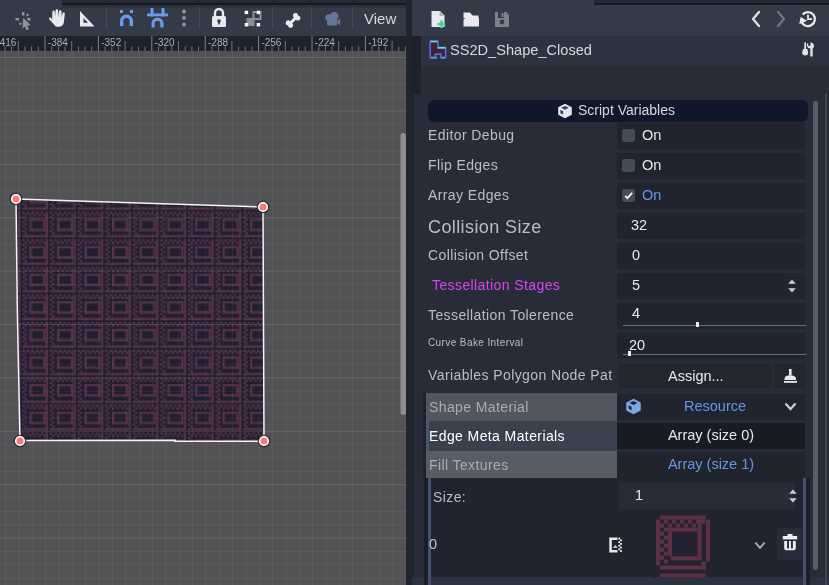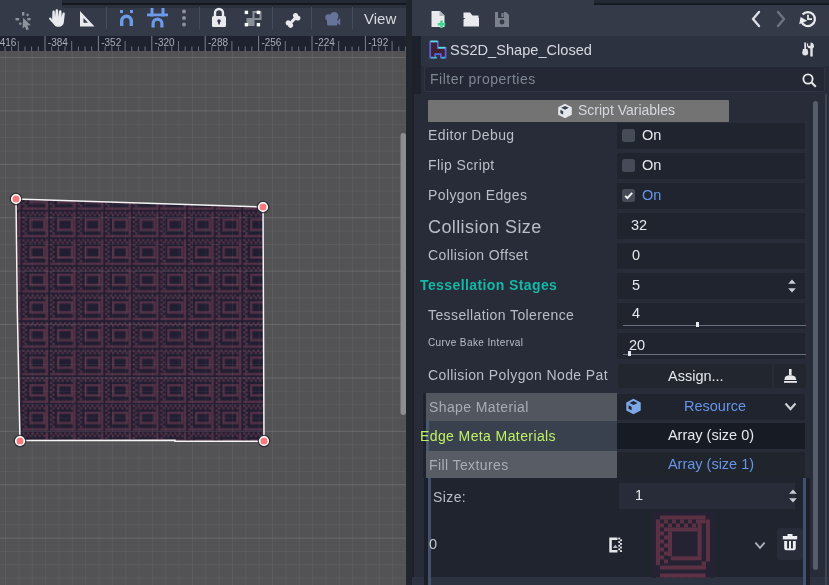--- a/index.html
+++ b/index.html
@@ -356,29 +356,22 @@
       <line x1="29.5" y1="21.7" x2="33" y2="21.7" stroke="#3fb4c4" stroke-width="1.6"></line>
       <text x="38" y="19" font-size="14.6" fill="#d6d9de">SS2D_Shape_Closed</text>
 
       <g fill="#e1e3e8">
         <rect x="392.3" y="6.5" width="1.8" height="7"></rect>
         <path d="M391 13 h4.4 l0.8 3.5 a3 3 0 0 1 -6 0 Z"></path>
         <path d="M398.5 6.5 a3.4 3.4 0 0 1 2.2 6.1 l0 7.9 h-2.4 l0-7.9 a3.4 3.4 0 0 1 -2.2 -6 l0 3.2 h2.4 Z"></path>
       </g>
     </svg>
 
-    <div class="abs" style="left:12px;top:66px;width:401px;height:26px;background:#232834;border:1px solid #2f3544;border-radius:2px;">
-      <span style="position:absolute;left:5px;top:4px;font-size:14px;letter-spacing:0.5px;color:#7f8694;">Filter properties</span>
-      <svg style="position:absolute;left:376px;top:5px" width="17" height="17" viewBox="0 0 17 17">
-        <circle cx="7" cy="7" r="4.6" fill="none" stroke="#e4e6ea" stroke-width="1.9"></circle>
-        <line x1="10.6" y1="10.6" x2="14.8" y2="14.8" stroke="#e4e6ea" stroke-width="2.1"></line>
-      </svg>
-    </div>
-
-    <div class="abs" style="left:16px;top:100px;width:301px;height:22px;background:#737373;border-radius:1px;">
+
+    <div class="abs" style="left:16px;top:100px;width:380px;height:22px;background:#0f172a;border-radius:6px;">
       <svg class="abs" style="left:129px;top:3px" width="16" height="16" viewBox="0 0 16 16">
         <path d="M8 0.8 L14.8 4.2 V11.8 L8 15.2 L1.2 11.8 V4.2 Z" fill="#e4e7ec"></path>
         <path d="M8 2.9 L11.8 4.8 L8 6.7 L4.2 4.8 Z" fill="#3a4150"></path>
         <path d="M3.4 6.8 L6.2 8.2 V11.6 L3.4 10.2 Z" fill="#3a4150"></path>
       </svg>
       <span style="position:absolute;left:150px;top:2px;font-size:14px;color:#d3d7dd;">Script Variables</span>
     </div>
 
     <div id="rows">
 <div class="abs" style="left:205px;top:123px;width:188px;height:26px;background:#1f242e;"></div>
@@ -387,70 +380,70 @@
 <div class="abs" style="left:205px;top:153px;width:188px;height:26px;background:#1f242e;"></div>
 <div class="abs" style="left:210px;top:159px;width:13px;height:13px;background:#454b57;border-radius:2.5px;"></div>
 <div class="abs" style="left:230px;top:157px;font-size:14.5px;color:#e6e8ec;">On</div>
 <div class="abs" style="left:205px;top:183px;width:188px;height:26px;background:#1f242e;"></div>
 <div class="abs" style="left:210px;top:189px;width:13px;height:13px;background:#454b57;border-radius:2.5px;"></div>
         <svg class="abs" style="left:210px;top:189px" width="13" height="13" viewBox="0 0 13 13">
           <path d="M3.2 6.8 L5.4 9.2 L10.2 3.8" fill="none" stroke="#f2f3f5" stroke-width="1.9"></path>
         </svg>
 <div class="abs" style="left:230px;top:187px;font-size:14.5px;color:#6695e8;">On</div>
 <div class="abs" style="left:16px;top:127px;font-size:14px;letter-spacing:0.4px;color:#b9bec7;white-space:nowrap;">Editor Debug</div>
-<div class="abs" style="left:16px;top:157px;font-size:14px;letter-spacing:0.4px;color:#b9bec7;white-space:nowrap;">Flip Script</div>
-<div class="abs" style="left:16px;top:187px;font-size:14px;letter-spacing:0.4px;color:#b9bec7;white-space:nowrap;">Polygon Edges</div>
+<div class="abs" style="left:16px;top:157px;font-size:14px;letter-spacing:0.4px;color:#b9bec7;white-space:nowrap;">Flip Edges</div>
+<div class="abs" style="left:16px;top:187px;font-size:14px;letter-spacing:0.4px;color:#b9bec7;white-space:nowrap;">Array Edges</div>
 <div class="abs" style="left:205px;top:213px;width:188px;height:26px;background:#1f242e;"></div>
 <div class="abs" style="left:219px;top:217px;font-size:14.5px;color:#e6e8ec;">32</div>
 <div class="abs" style="left:16px;top:217px;font-size:18px;letter-spacing:0.4px;color:#b9bec7;white-space:nowrap;">Collision Size</div>
 <div class="abs" style="left:205px;top:243px;width:188px;height:26px;background:#1f242e;"></div>
 <div class="abs" style="left:220px;top:247px;font-size:14.5px;color:#e6e8ec;">0</div>
 <div class="abs" style="left:16px;top:247px;font-size:14px;letter-spacing:0.4px;color:#b9bec7;white-space:nowrap;">Collision Offset</div>
 <div class="abs" style="left:205px;top:273px;width:188px;height:26px;background:#1f242e;"></div>
 <div class="abs" style="left:220px;top:277px;font-size:14.5px;color:#e6e8ec;">5</div>
 <svg class="abs" style="left:374px;top:278px" width="12" height="16" viewBox="0 0 12 16">
           <path d="M6 1.5 L9.8 5.8 L2.2 5.8 Z" fill="#c9cdd4"></path>
           <path d="M6 14.5 L9.8 10.2 L2.2 10.2 Z" fill="#c9cdd4"></path>
         </svg>
-<div class="abs" style="left:8px;top:277px;font-size:14px;letter-spacing:0.4px;color:#14b8a6;white-space:nowrap;font-weight:bold;">Tessellation Stages</div>
+<div class="abs" style="left:20px;top:277px;font-size:14px;letter-spacing:0.4px;color:#d946ef;white-space:nowrap;">Tessellation Stages</div>
 <div class="abs" style="left:205px;top:303px;width:188px;height:26px;background:#1f242e;"></div>
 <div class="abs" style="left:220px;top:305px;font-size:14.5px;color:#e6e8ec;">4</div>
 <div class="abs" style="left:211px;top:325px;width:183px;height:1px;background:#667080;"></div>
 <div class="abs" style="left:284px;top:322px;width:3px;height:5px;background:#e8eaee;"></div>
 <div class="abs" style="left:16px;top:307px;font-size:14px;letter-spacing:0.4px;color:#b9bec7;white-space:nowrap;">Tessellation Tolerence</div>
 <div class="abs" style="left:205px;top:333px;width:188px;height:26px;background:#1f242e;"></div>
 <div class="abs" style="left:217px;top:337px;font-size:14.5px;color:#e6e8ec;text-align:center;">20</div>
 <div class="abs" style="left:211px;top:354px;width:183px;height:1px;background:#667080;"></div>
 <div class="abs" style="left:216px;top:351px;width:3px;height:5px;background:#e8eaee;"></div>
 <div class="abs" style="left:16px;top:337px;font-size:10px;letter-spacing:0.4px;color:#b9bec7;white-space:nowrap;">Curve Bake Interval</div>
 <div class="abs" style="left:206px;top:364px;width:154px;height:24px;background:#22262f;border-radius:2px;"></div>
 <div class="abs" style="left:256px;top:368px;font-size:14.5px;color:#e6e8ec;">Assign...</div>
 <div class="abs" style="left:362px;top:364px;width:32px;height:24px;background:#22262f;border-radius:2px;"></div>
 <svg class="abs" style="left:370px;top:368px" width="16" height="16" viewBox="0 0 16 16">
   <rect x="7" y="1" width="2.6" height="6" fill="#e6e8ec"></rect>
   <path d="M3 9 c2-2.5 8-2.5 10.5 0 l.8 3 h-12 Z" fill="#e6e8ec"></path>
   <rect x="2" y="13" width="13" height="1.8" fill="#e6e8ec"></rect>
 </svg>
-<div class="abs" style="left:16px;top:367px;font-size:14px;letter-spacing:0.4px;color:#b9bec7;white-space:nowrap;">Collision Polygon Node Pat</div>
+<div class="abs" style="left:16px;top:367px;font-size:14px;letter-spacing:0.4px;color:#b9bec7;white-space:nowrap;">Variables Polygon Node Pat</div>
 <div class="abs" style="left:11px;top:393px;width:3px;height:85px;background:#1d222c;"></div>
 <div class="abs" style="left:14px;top:393px;width:191px;height:28px;background:#51565f;"></div>
 <div class="abs" style="left:17px;top:399px;font-size:14px;letter-spacing:0.4px;color:#a8adb5;white-space:nowrap;">Shape Material</div>
 <div class="abs" style="left:205px;top:394px;width:188px;height:26px;background:#1f242e;"></div>
 <svg class="abs" style="left:213px;top:398px" width="17" height="17" viewBox="0 0 16 16">
   <path d="M8 0.8 L14.8 4.2 V11.8 L8 15.2 L1.2 11.8 V4.2 Z" fill="#7da8e8"></path>
   <path d="M8 2.9 L11.8 4.8 L8 6.7 L4.2 4.8 Z" fill="#20242e"></path>
   <path d="M3.4 6.8 L6.2 8.2 V11.6 L3.4 10.2 Z" fill="#20242e"></path>
 </svg>
 <div class="abs" style="left:253px;top:398px;width:100px;text-align:center;font-size:14.5px;color:#6695e8;">Resource</div>
 <svg class="abs" style="left:372px;top:402px" width="13" height="9" viewBox="0 0 13 9">
           <path d="M1.5 1.5 L6.5 7 L11.5 1.5" fill="none" stroke="#c9cdd4" stroke-width="2.2"></path>
         </svg>
 <div class="abs" style="left:14px;top:421px;width:191px;height:30px;background:#39404e;"></div>
 <div class="abs" style="left:14px;top:421px;width:3px;height:30px;background:#4a5770;"></div>
-<div class="abs" style="left:8px;top:428px;font-size:14px;letter-spacing:0.4px;color:#bef264;white-space:nowrap;">Edge Meta Materials</div>
+<div class="abs" style="left:17px;top:428px;font-size:14px;letter-spacing:0.4px;color:#ffffff;white-space:nowrap;">Edge Meta Materials</div>
 <div class="abs" style="left:205px;top:423px;width:188px;height:26px;background:#171b24;"></div>
 <div class="abs" style="left:205px;top:427px;width:188px;text-align:center;font-size:14.5px;color:#e6e8ec;">Array (size 0)</div>
 <div class="abs" style="left:14px;top:451px;width:191px;height:27px;background:#575c65;"></div>
 <div class="abs" style="left:17px;top:457px;font-size:14px;letter-spacing:0.4px;color:#a8adb5;white-space:nowrap;">Fill Textures</div>
 <div class="abs" style="left:205px;top:452px;width:188px;height:26px;background:#20242c;"></div>
 <div class="abs" style="left:205px;top:456px;width:188px;text-align:center;font-size:14.5px;color:#6695e8;">Array (size 1)</div>
 <div class="abs" style="left:0px;top:577px;width:417px;height:8px;background:#2c3240;"></div>
 <div class="abs" style="left:12px;top:478px;width:4px;height:107px;background:#1b1f29;"></div>
 <div class="abs" style="left:16px;top:478px;width:2.5px;height:107px;background:#44516e;"></div>
 <div class="abs" style="left:18.5px;top:478px;width:372.5px;height:99px;background:#1f242e;"></div>

